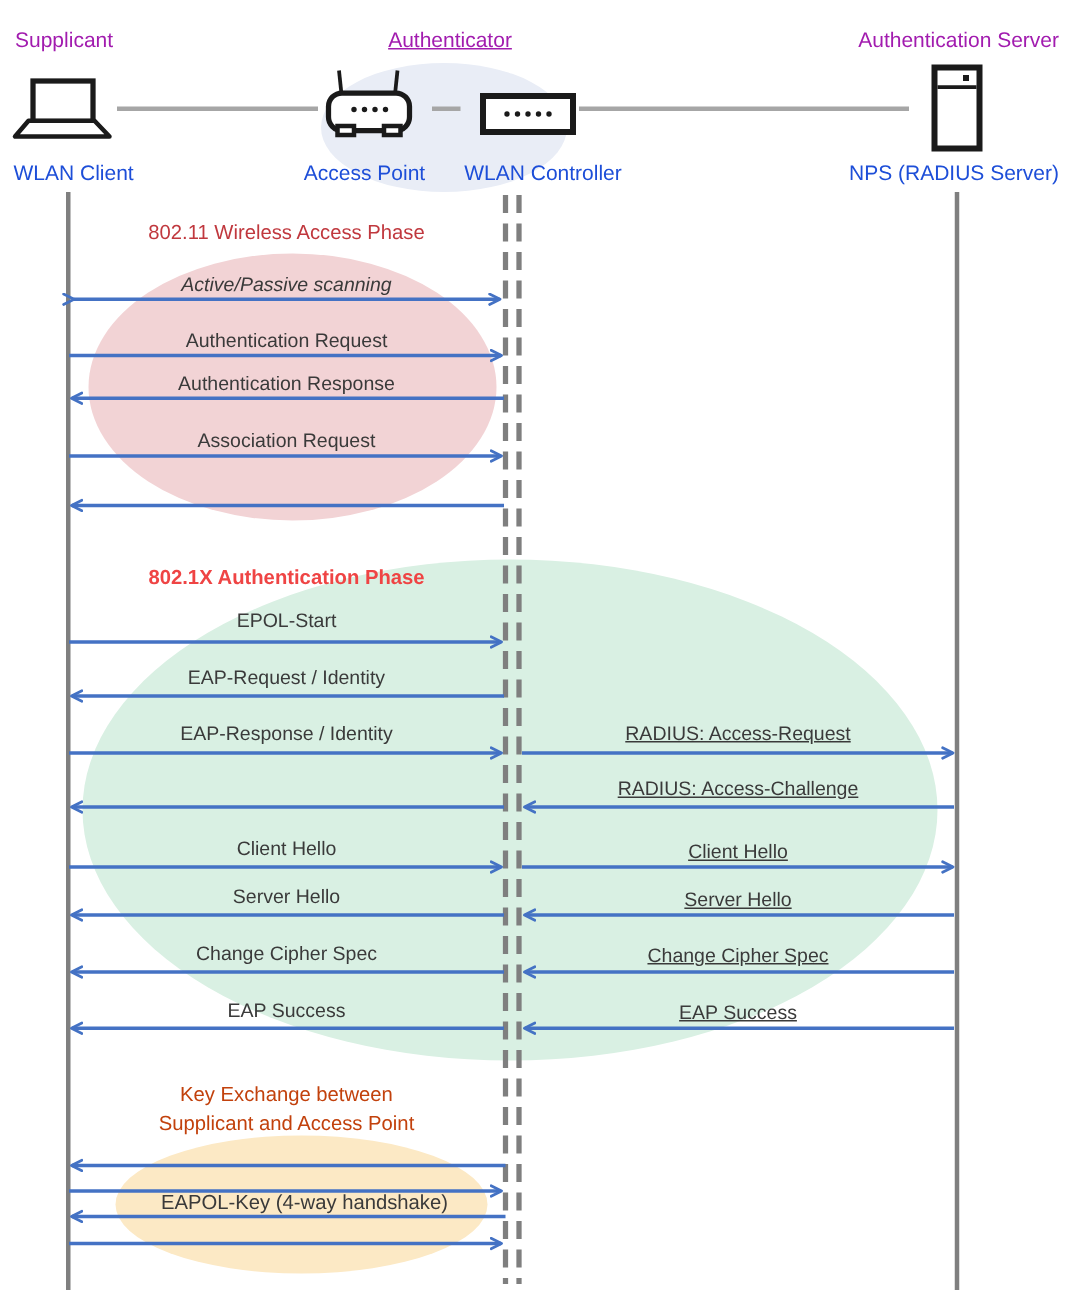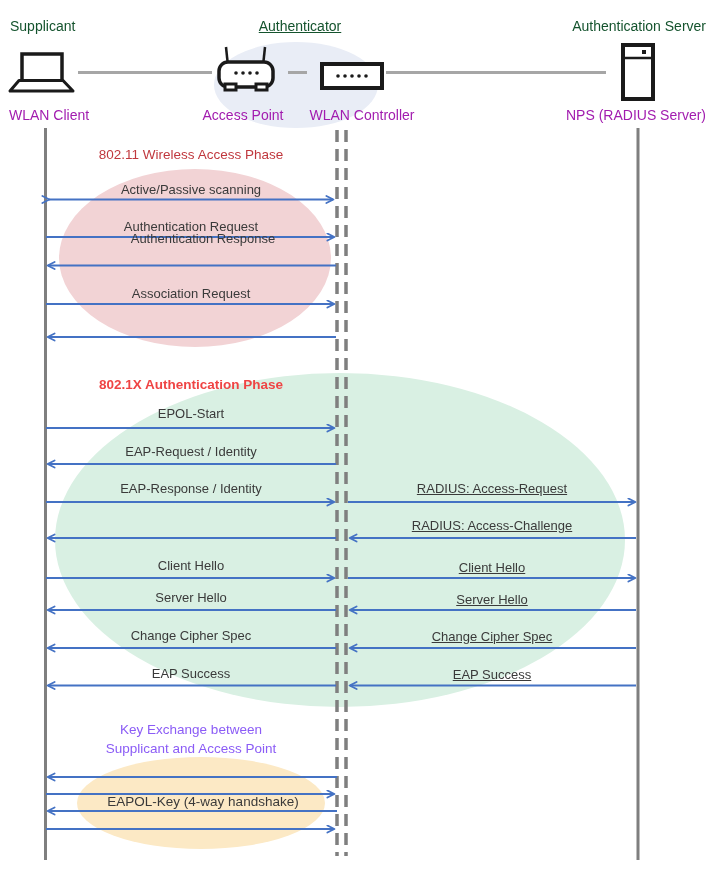--- a/index.html
+++ b/index.html
@@ -1,28 +1,28 @@
 <!DOCTYPE html>
 <html><head>
 <meta charset="utf-8">
 <style>
   html,body{margin:0;padding:0;background:#ffffff;}
   .canvas{
     position:relative;width:713px;height:875px;background:#ffffff;overflow:hidden;
     font-family:"Liberation Sans", sans-serif;
   }
   .abs{position:absolute;}
-  .actor-label{font-size:14px;color:#14532d;}
-  .device-label{font-size:14px;color:#a21caf;}
+  .actor-label{font-size:14px;color:#a21caf;}
+  .device-label{font-size:14px;color:#1d4ed8;}
   .center{text-align:center;}
   .right{text-align:right;}
   .phase-title{position:absolute;font-size:13.5px;text-align:center;}
   .pt-red{color:#C0383E;}
   .pt-green{color:#ef4444;font-weight:bold;}
-  .pt-orange{color:#8b5cf6;}
+  .pt-orange{color:#c2410c;}
   .lbl{position:absolute;font-size:13px;color:#3A3A3A;text-align:center;white-space:nowrap;}
   .lbl.l{left:60px;width:262px;}
   .lbl.r{left:362px;width:260px;text-decoration:underline;}
   svg{display:block;}
 </style>
 </head>
 <body>
 
 <div class="canvas">
 
@@ -116,23 +116,23 @@
   <div class="abs device-label" style="left:9px;top:107px;">WLAN Client</div>
   <div class="abs device-label center" style="left:183px;top:107px;width:120px;">Access Point</div>
   <div class="abs device-label center" style="left:302px;top:107px;width:120px;">WLAN Controller</div>
   <div class="abs device-label center" style="left:556px;top:107px;width:160px;">NPS (RADIUS Server)</div>
 
   <div class="phase-title pt-red" style="left:60px;top:147px;width:262px;">802.11 Wireless Access Phase</div>
   <div class="phase-title pt-green" style="left:60px;top:377px;width:262px;">802.1X Authentication Phase</div>
   <div class="phase-title pt-orange" style="left:60px;top:722px;width:262px;">Key Exchange between</div>
   <div class="phase-title pt-orange" style="left:60px;top:741px;width:262px;">Supplicant and Access Point</div>
 
-  <div class="lbl l" style="top:182px;">Active/Passive scanning</div>
+  <div class="lbl l" style="top:182px;font-style:italic;">Active/Passive scanning</div>
   <div class="lbl l" style="top:219px;">Authentication Request</div>
-  <div class="lbl l" style="top:231px;padding-left:12px;">Authentication Response</div>
+  <div class="lbl l" style="top:248px;">Authentication Response</div>
   <div class="lbl l" style="top:286px;">Association Request</div>
   <div class="lbl l" style="top:406px;">EPOL-Start</div>
   <div class="lbl l" style="top:481px;">EAP-Response / Identity</div>
   <div class="lbl l" style="top:444px;">EAP-Request / Identity</div>
   <div class="lbl l" style="top:558px;">Client Hello</div>
   <div class="lbl l" style="top:590px;">Server Hello</div>
   <div class="lbl l" style="top:628px;">Change Cipher Spec</div>
   <div class="lbl l" style="top:666px;">EAP Success</div>
   <div class="lbl" style="left:72px;width:262px;top:794px;font-size:13.5px;">EAPOL-Key (4-way handshake)</div>
 

